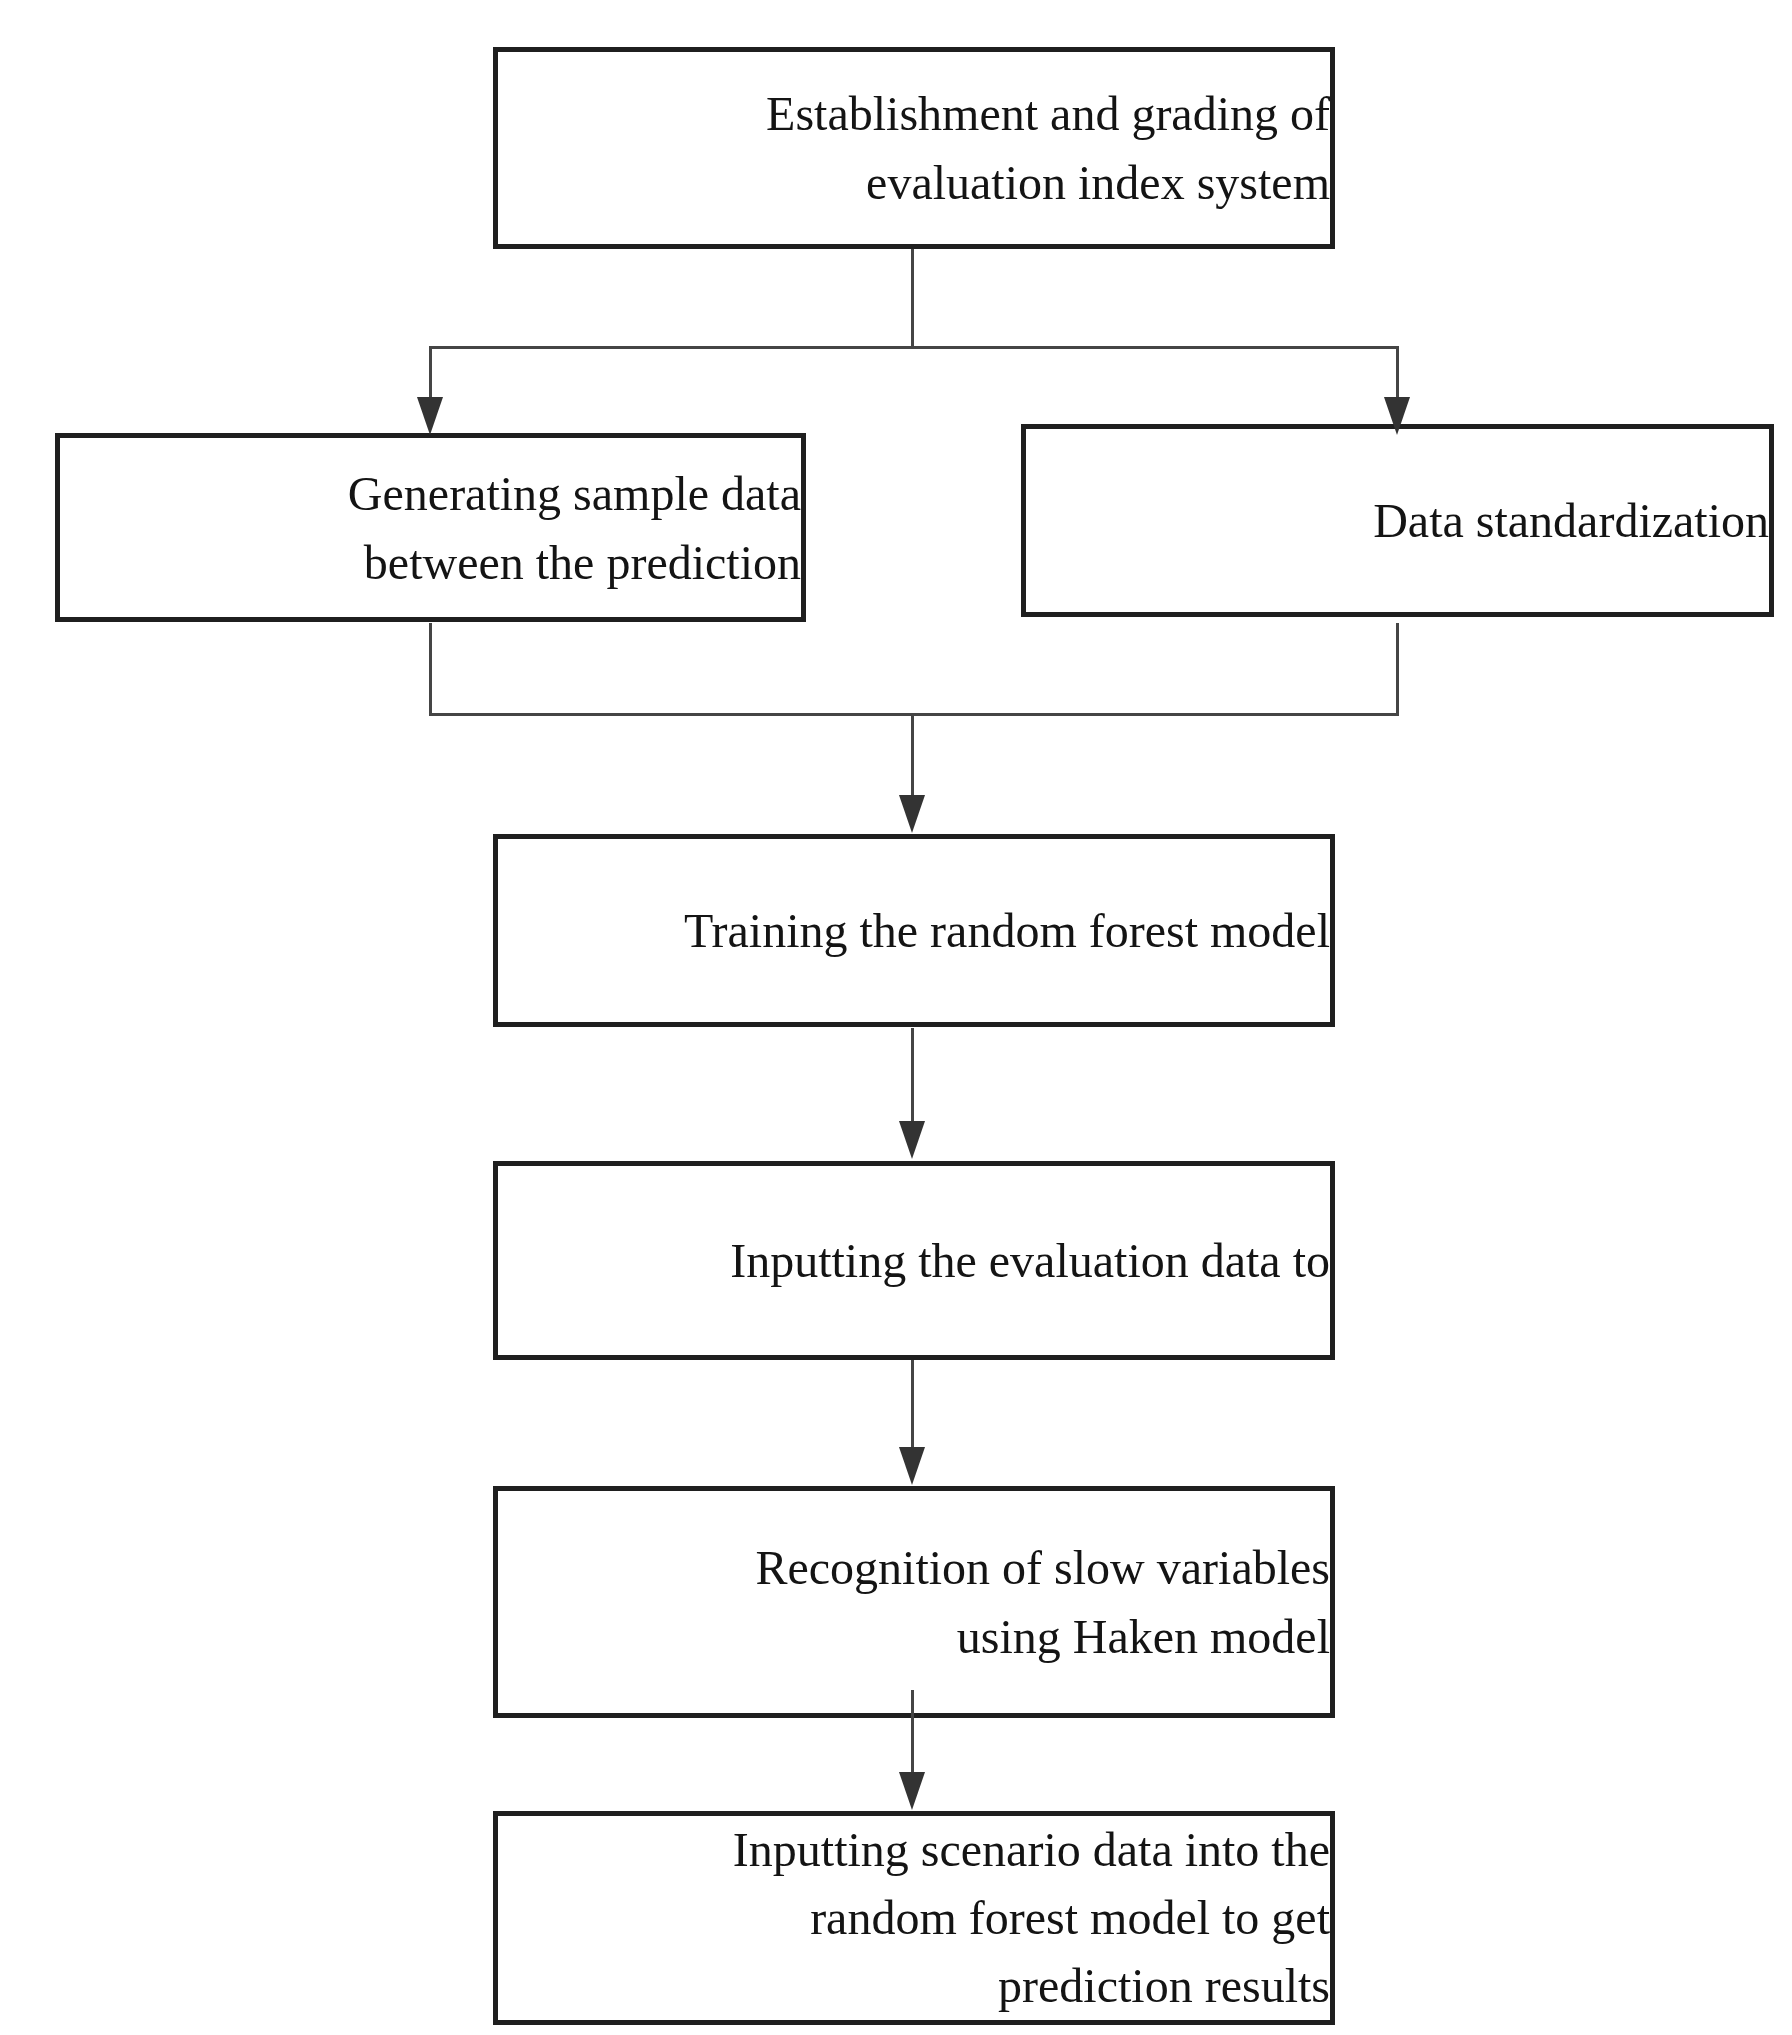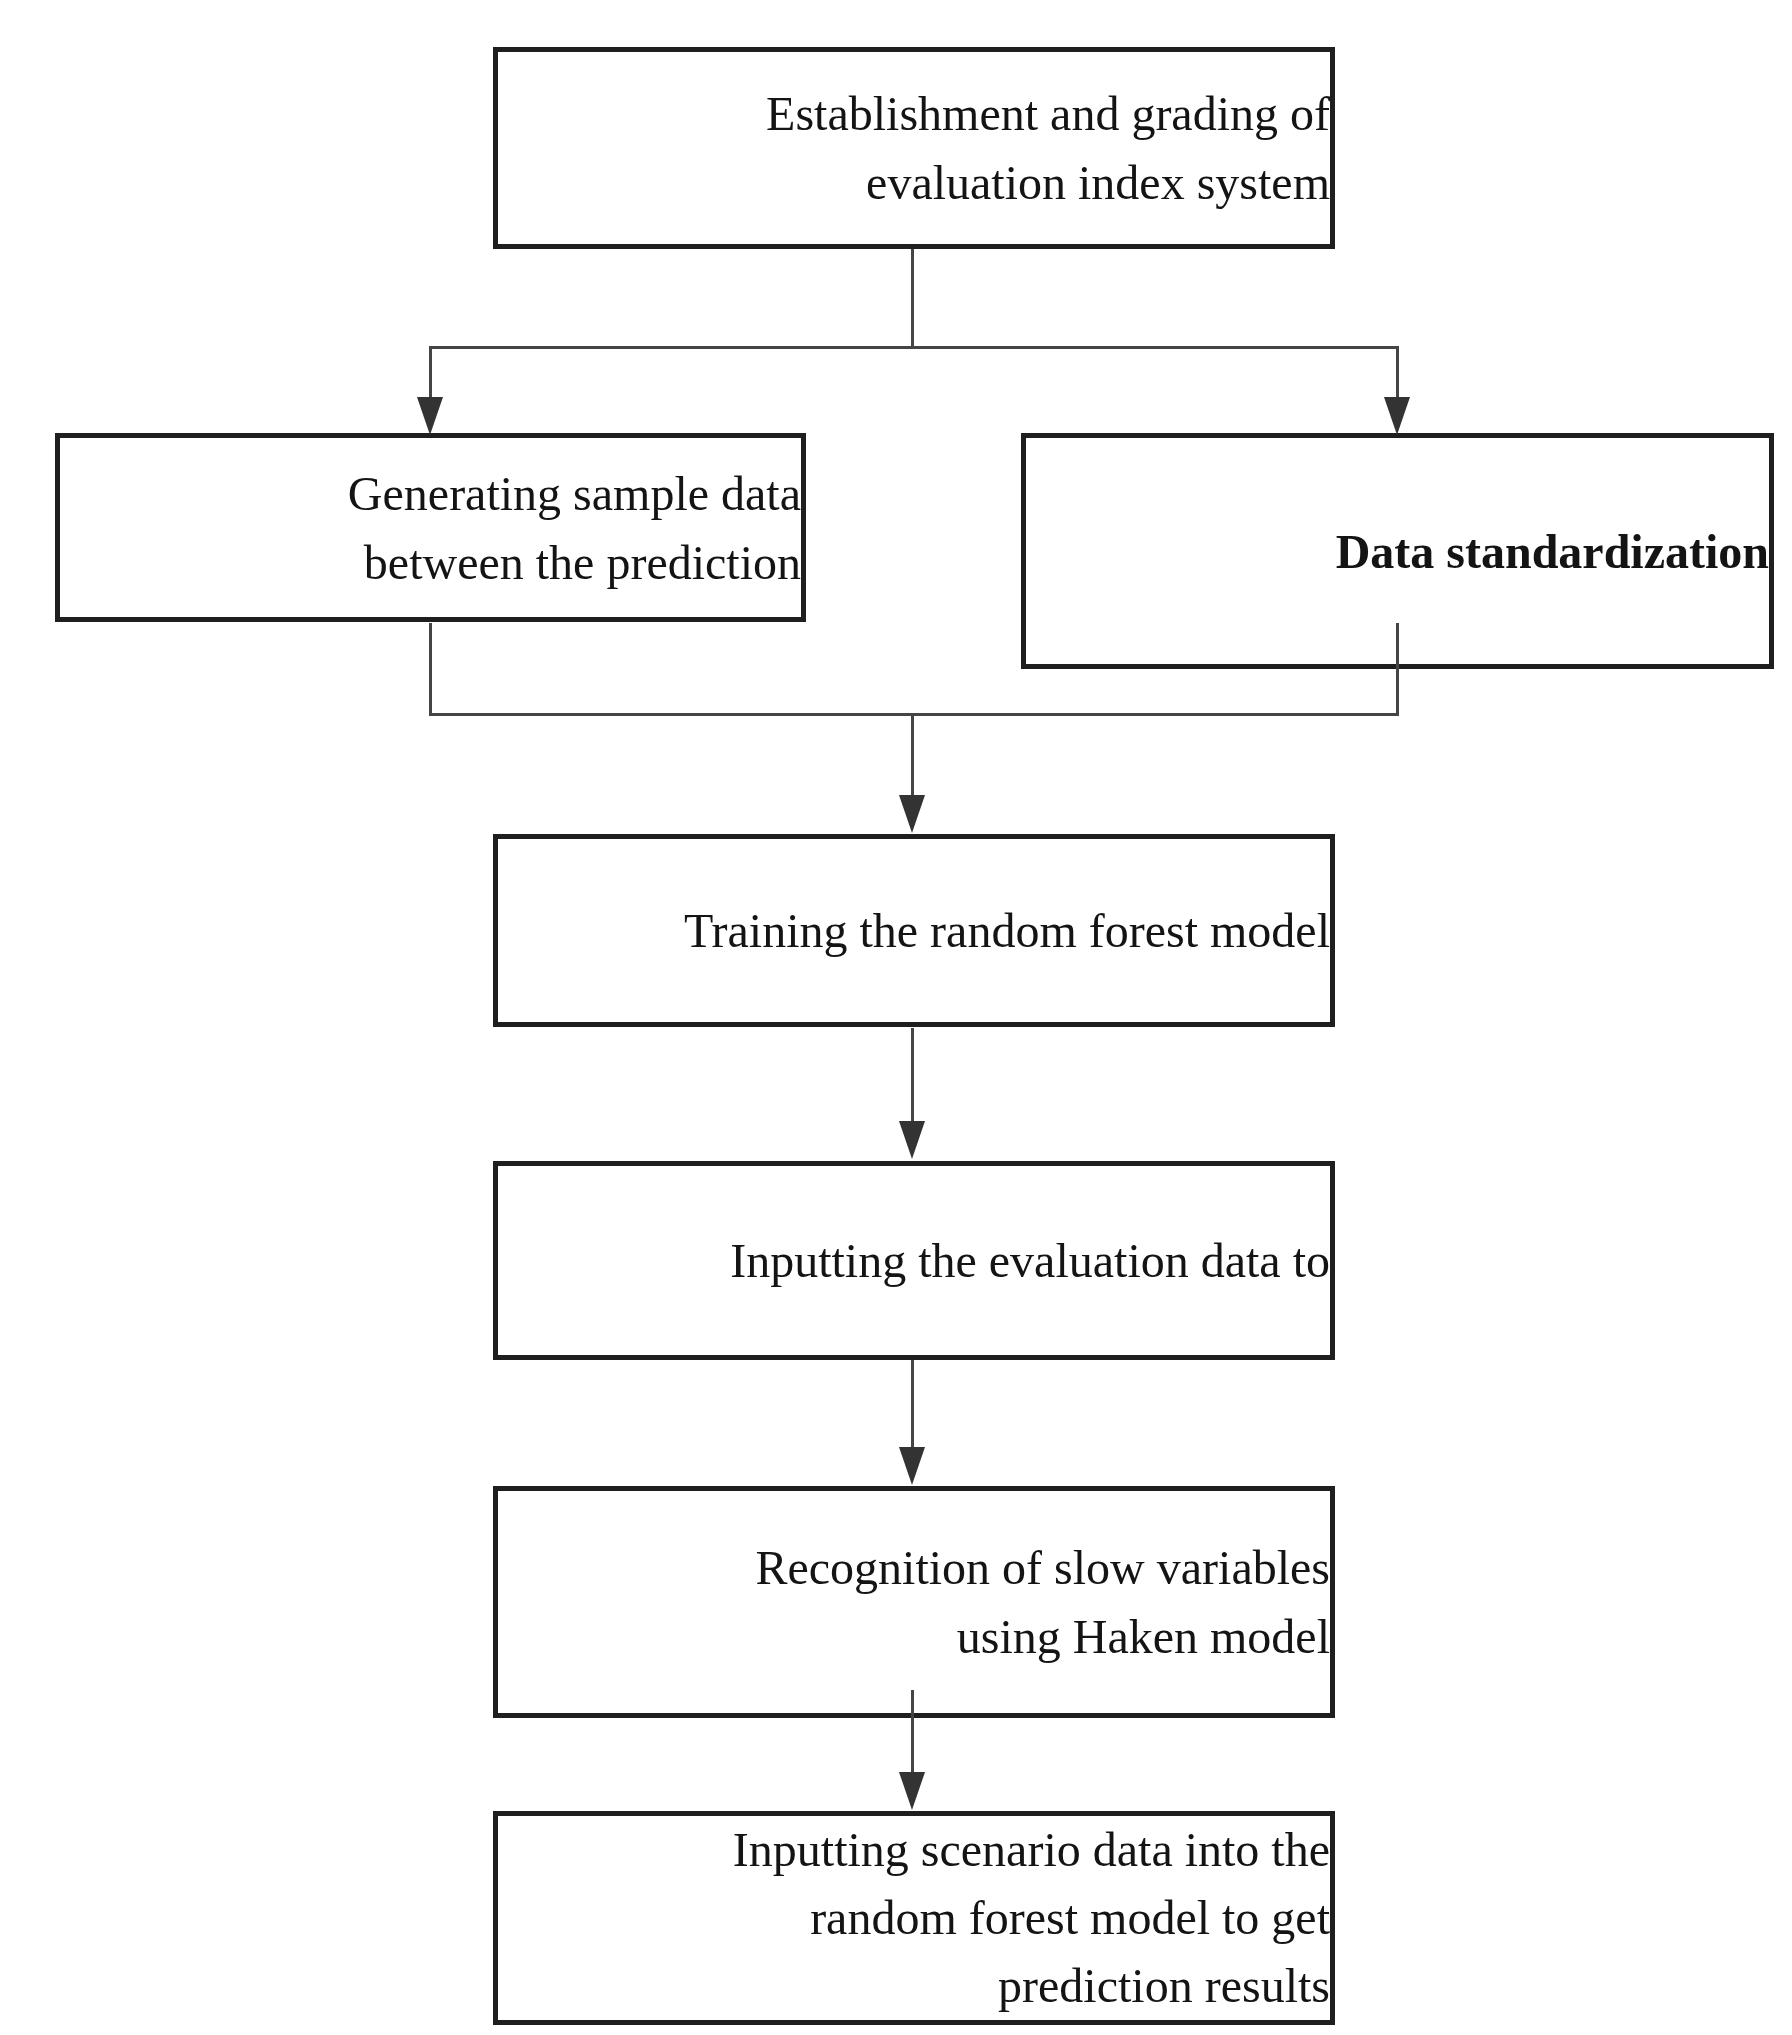--- a/index.html
+++ b/index.html
@@ -30,21 +30,21 @@
     align-items:flex-end;
     text-align:center;
     color:var(--text);
     font-size:48px;
     line-height:69px;
     white-space:nowrap;
   }
   .node .line{white-space:nowrap;}
   #node-establishment{left:493px; top:47px;   width:842px; height:202px;}
   #node-generate     {left:55px;  top:433px;  width:751px; height:189px;}
-  #node-standardize  {left:1021px;top:433px;  width:753px; height:236px;font-weight:bold;}
+  #node-standardize  {left:1021px;top:424px;  width:753px; height:193px;}
   #node-train        {left:493px; top:834px; width:842px; height:193px;padding-left:40px;}
   #node-evaluate     {left:493px; top:1161px; width:842px; height:199px;}
   #node-haken        {left:493px; top:1486px; width:842px; height:232px;}
   #node-scenario     {left:493px; top:1811px; width:842px; height:214px; line-height:68px;}
 
   .vline{position:absolute;width:2.8px;background:var(--line);}
   .hline{position:absolute;height:2.8px;background:var(--line);}
   .arrowhead{
     position:absolute;width:0;height:0;
     border-left:13.4px solid transparent;

